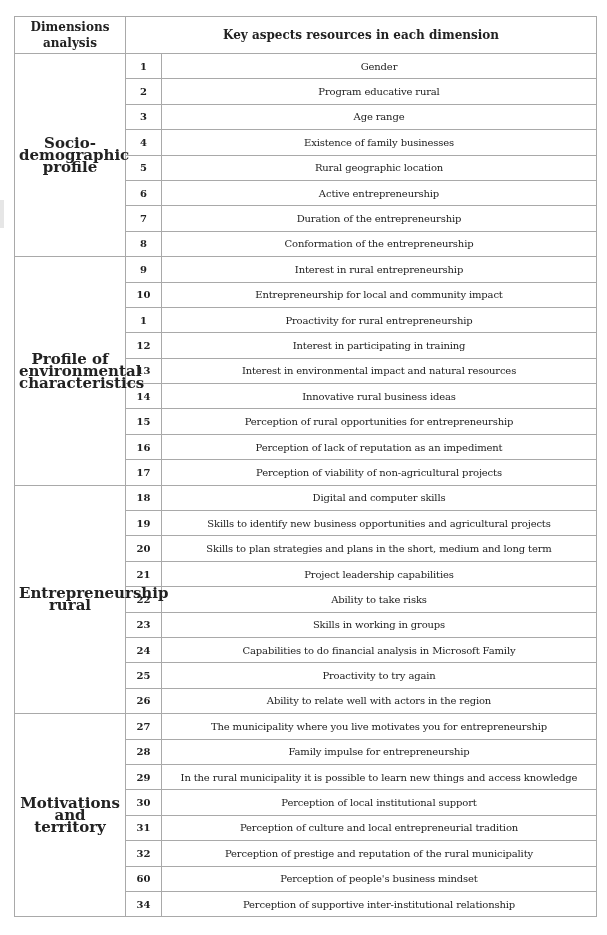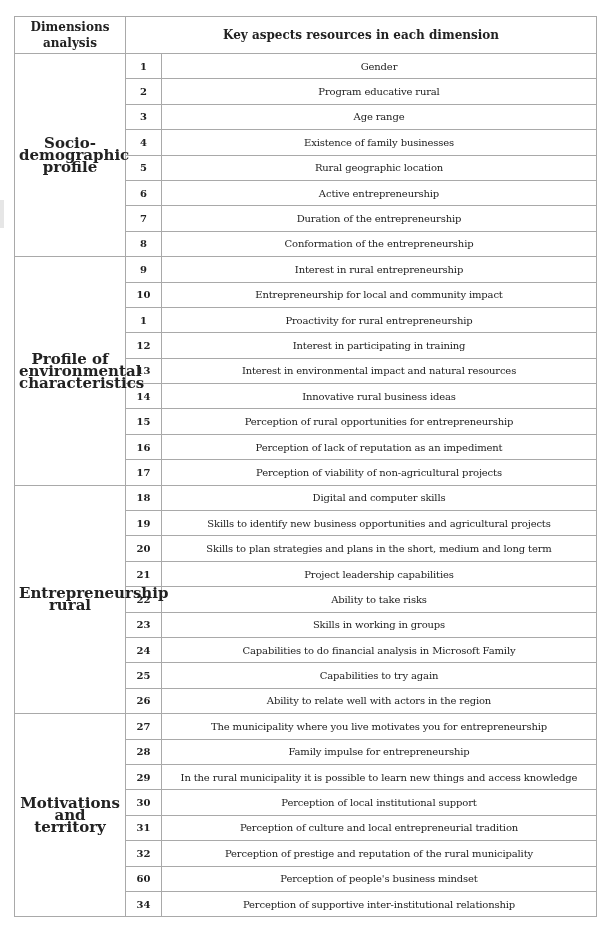--- a/index.html
+++ b/index.html
@@ -140,21 +140,21 @@
       <tr>
         <td class="num">23</td>
         <td class="aspect">Skills in working in groups</td>
       </tr>
       <tr>
         <td class="num">24</td>
         <td class="aspect">Capabilities to do financial analysis in Microsoft Family</td>
       </tr>
       <tr>
         <td class="num">25</td>
-        <td class="aspect">Capabilities to try again</td>
+        <td class="aspect">Proactivity to try again</td>
       </tr>
       <tr>
         <td class="num">26</td>
         <td class="aspect">Ability to relate well with actors in the region</td>
       </tr>
       <tr>
         <td class="dim" rowspan="8">Motivations and territory</td>
         <td class="num">27</td>
         <td class="aspect">The municipality where you live motivates you for entrepreneurship</td>
       </tr>

